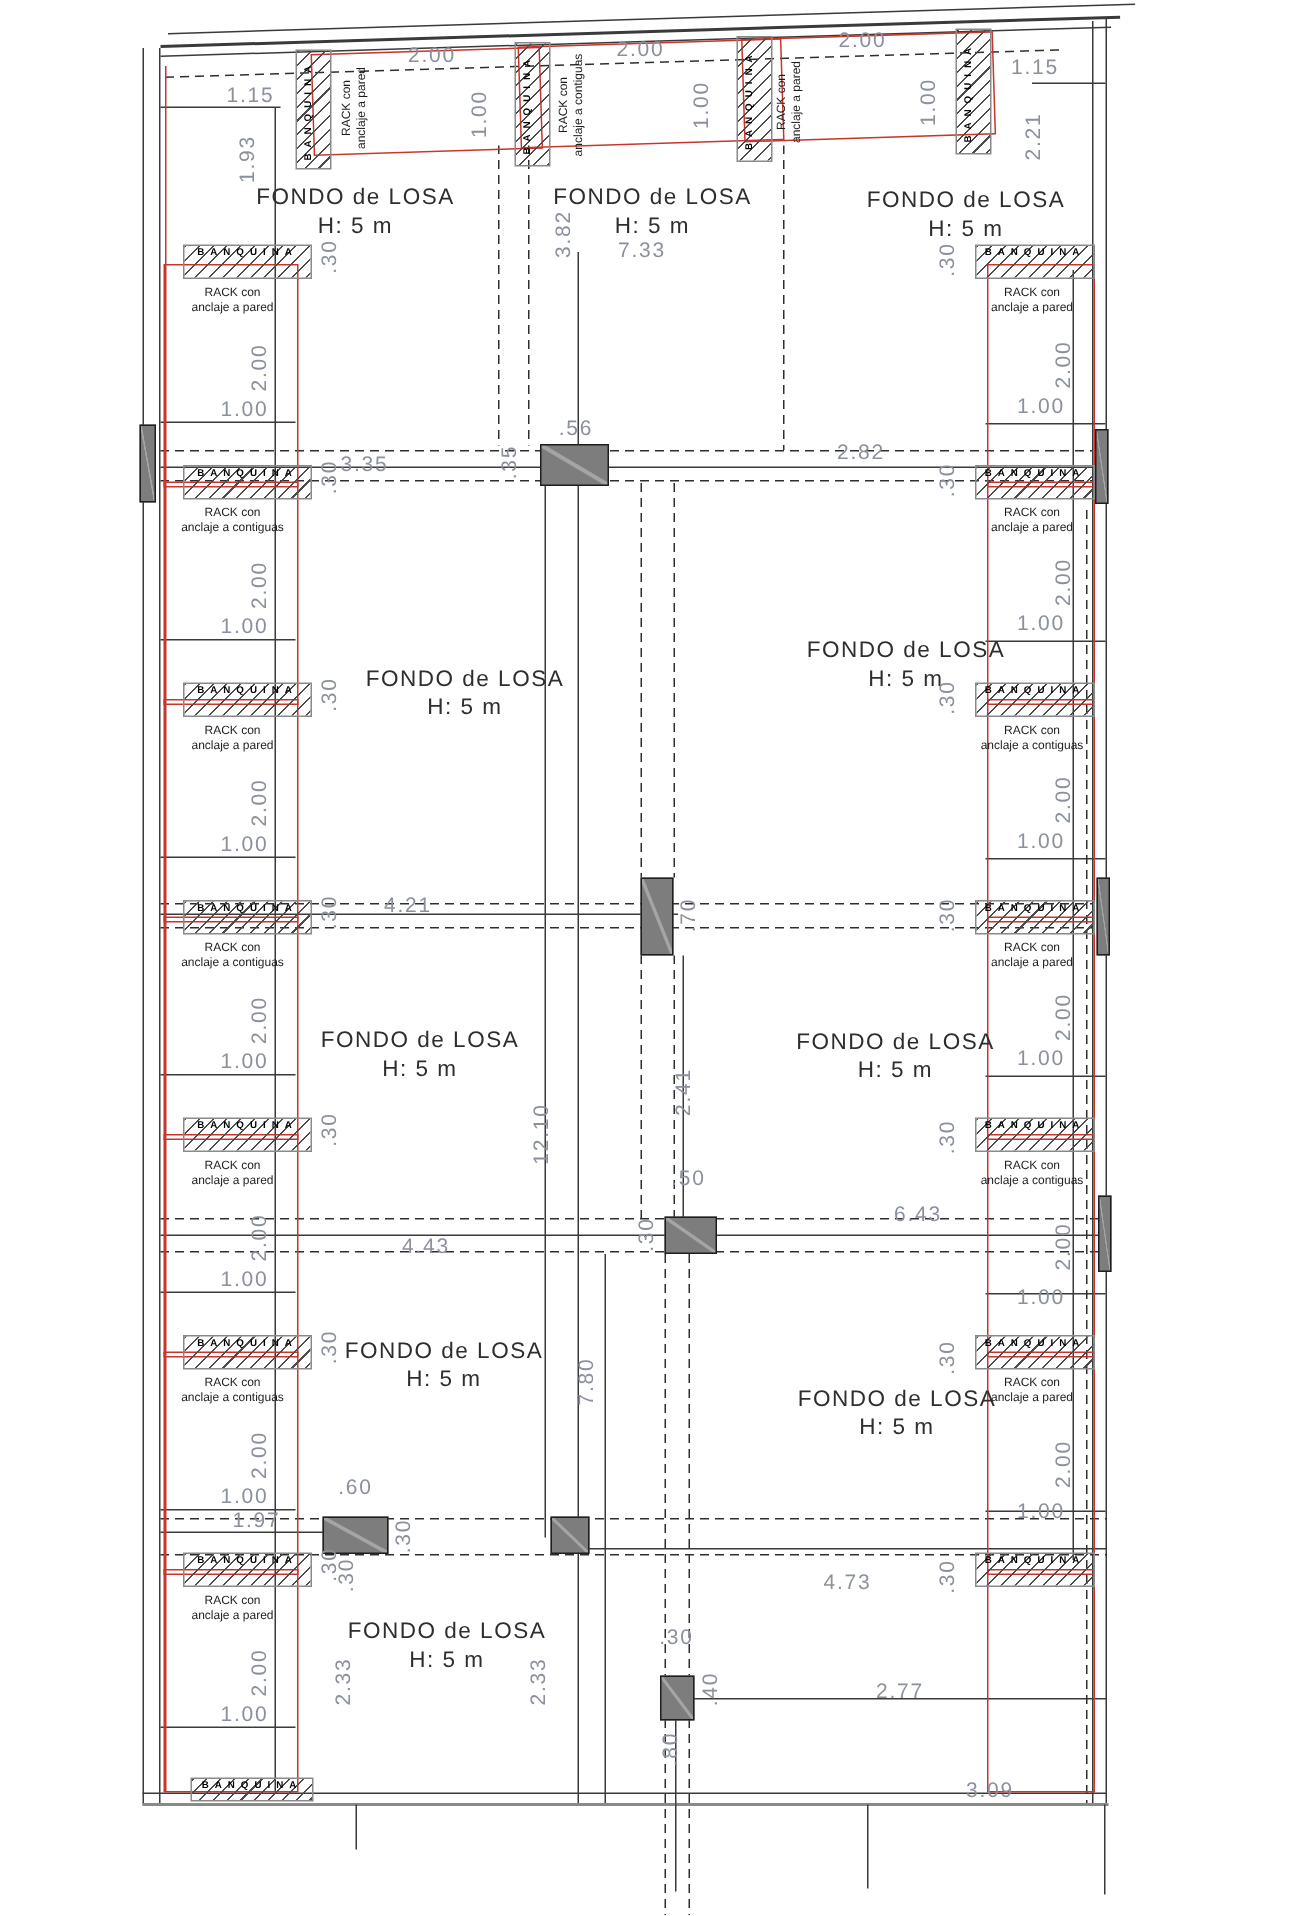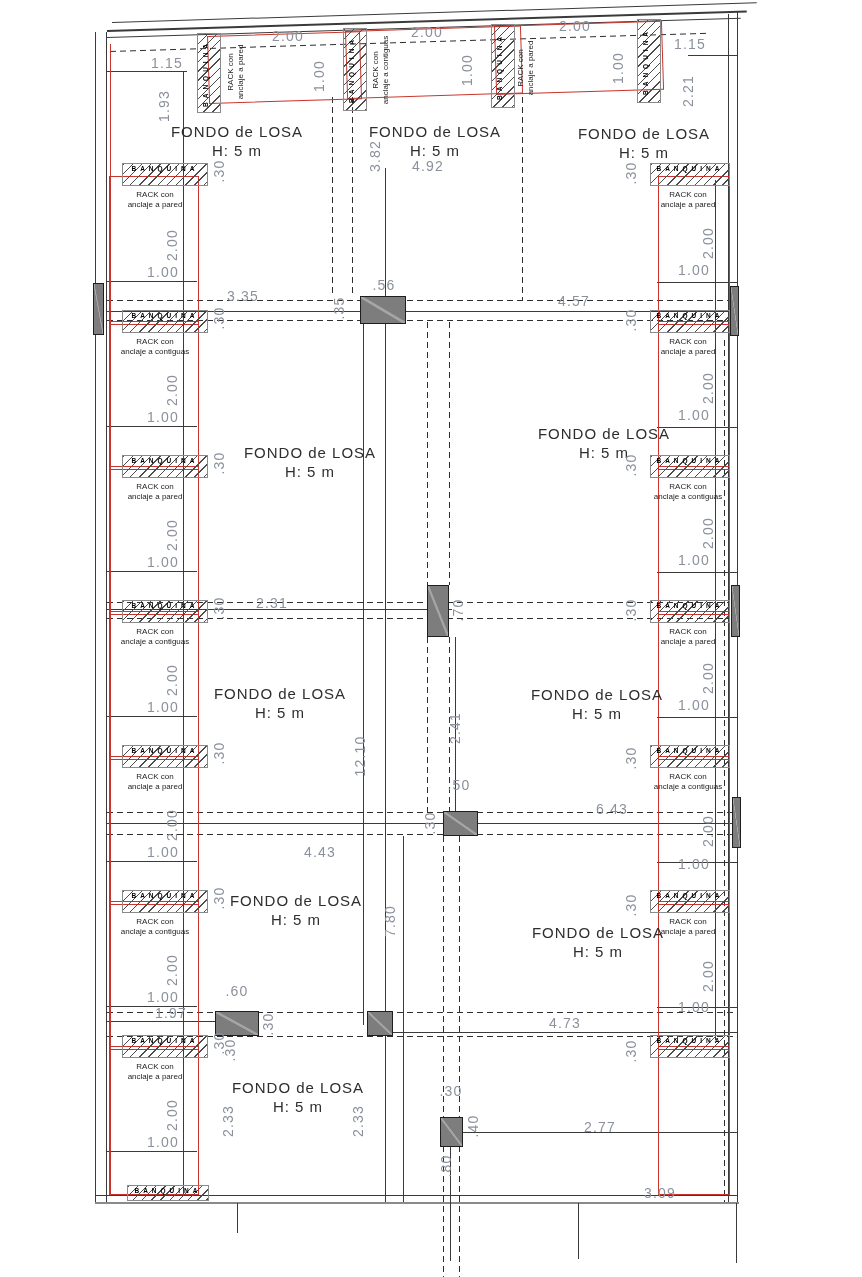--- a/index.html
+++ b/index.html
@@ -315,39 +315,39 @@
       <div class="dim v" style="left: 164px; top: 106px;">1.93</div>
       <div class="dim" style="left: 288px; top: 36px;">2.00</div>
       <div class="dim v" style="left: 319px; top: 76px;">1.00</div>
       <div class="dim" style="left: 427px; top: 32px;">2.00</div>
       <div class="dim v" style="left: 467px; top: 70px;">1.00</div>
       <div class="dim" style="left: 575px; top: 26px;">2.00</div>
       <div class="dim v" style="left: 618px; top: 68px;">1.00</div>
       <div class="dim" style="left: 690px; top: 44px;">1.15</div>
       <div class="dim v" style="left: 688px; top: 91px;">2.21</div>
       <div class="dim v" style="left: 375px; top: 156px;">3.82</div>
-      <div class="dim" style="left: 428px; top: 166px;">4.92</div>
-      <div class="dim" style="left: 243px; top: 296px;">3.35</div>
+      <div class="dim" style="left: 428px; top: 166px;">7.33</div>
+      <div class="dim" style="left: 243px; top: 309px;">3.35</div>
       <div class="dim" style="left: 384px; top: 285px;">.56</div>
       <div class="dim v" style="left: 339px; top: 308px;">.35</div>
-      <div class="dim" style="left: 574px; top: 301px;">4.57</div>
-      <div class="dim" style="left: 272px; top: 603px;">2.31</div>
+      <div class="dim" style="left: 574px; top: 301px;">2.82</div>
+      <div class="dim" style="left: 272px; top: 603px;">4.21</div>
       <div class="dim v" style="left: 458px; top: 610px;">.70</div>
       <div class="dim v" style="left: 455px; top: 728px;">2.41</div>
       <div class="dim v" style="left: 360px; top: 756px;">12.10</div>
-      <div class="dim" style="left: 284px; top: 852px; margin-left: 36px;">4.43</div>
+      <div class="dim" style="left: 284px; top: 830px;">4.43</div>
       <div class="dim" style="left: 459px; top: 785px;">.50</div>
       <div class="dim v" style="left: 430px; top: 823px;">.30</div>
       <div class="dim" style="left: 612px; top: 809px;">6.43</div>
       <div class="dim v" style="left: 390px; top: 921px;">7.80</div>
       <div class="dim" style="left: 237px; top: 991px;">.60</div>
       <div class="dim" style="left: 171px; top: 1013px;">1.97</div>
       <div class="dim v" style="left: 268px; top: 1024px;">.30</div>
       <div class="dim v" style="left: 230px; top: 1050px;">.30</div>
-      <div class="dim" style="left: 565px; top: 1023px; text-align: right;">4.73</div>
+      <div class="dim" style="left: 565px; top: 1054px; text-align: right;">4.73</div>
       <div class="dim v" style="left: 228px; top: 1121px;">2.33</div>
       <div class="dim v" style="left: 358px; top: 1121px;">2.33</div>
       <div class="dim" style="left: 451px; top: 1091px;">.30</div>
       <div class="dim v" style="left: 473px; top: 1126px;">.40</div>
       <div class="dim v" style="left: 446px; top: 1166px;">.80</div>
       <div class="dim" style="left: 600px; top: 1127px;">2.77</div>
       <div class="dim" style="left: 660px; top: 1193px;">3.09</div>
       <div class="dim v" style="left: 172px; top: 245px;">2.00</div>
       <div class="dim" style="left: 163px; top: 272px;">1.00</div>
       <div class="dim v" style="left: 172px; top: 390px;">2.00</div>

